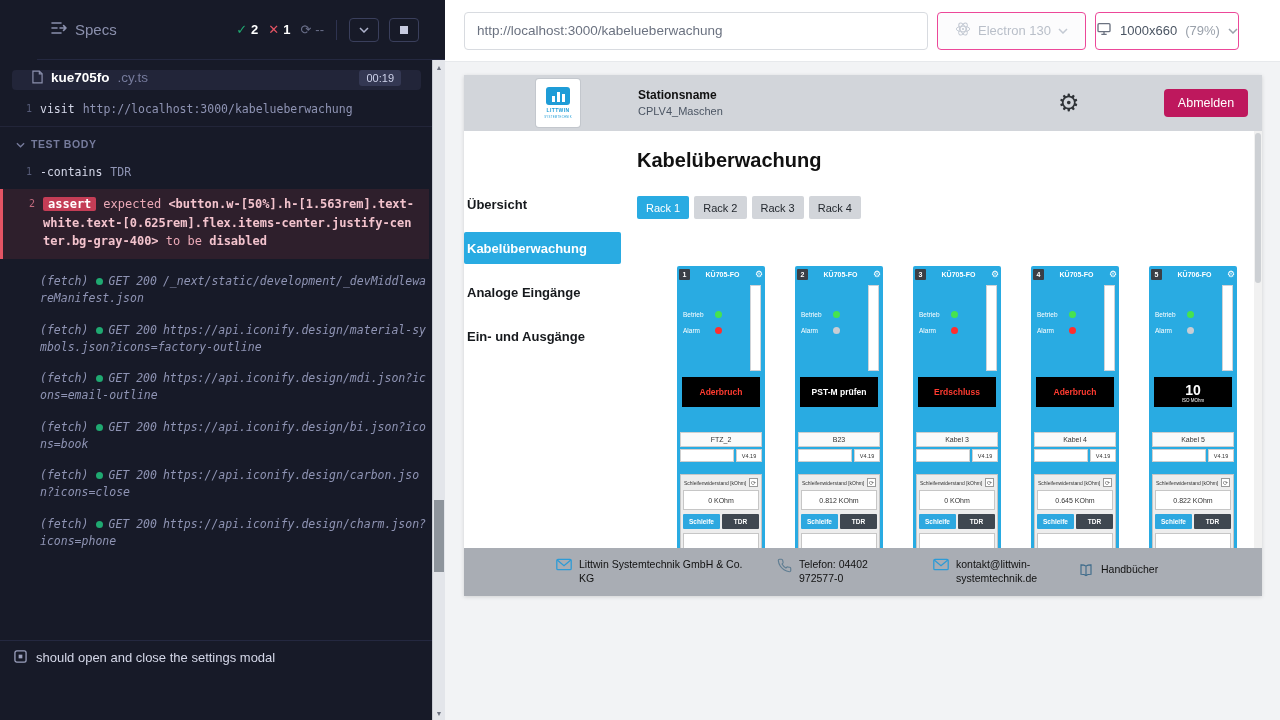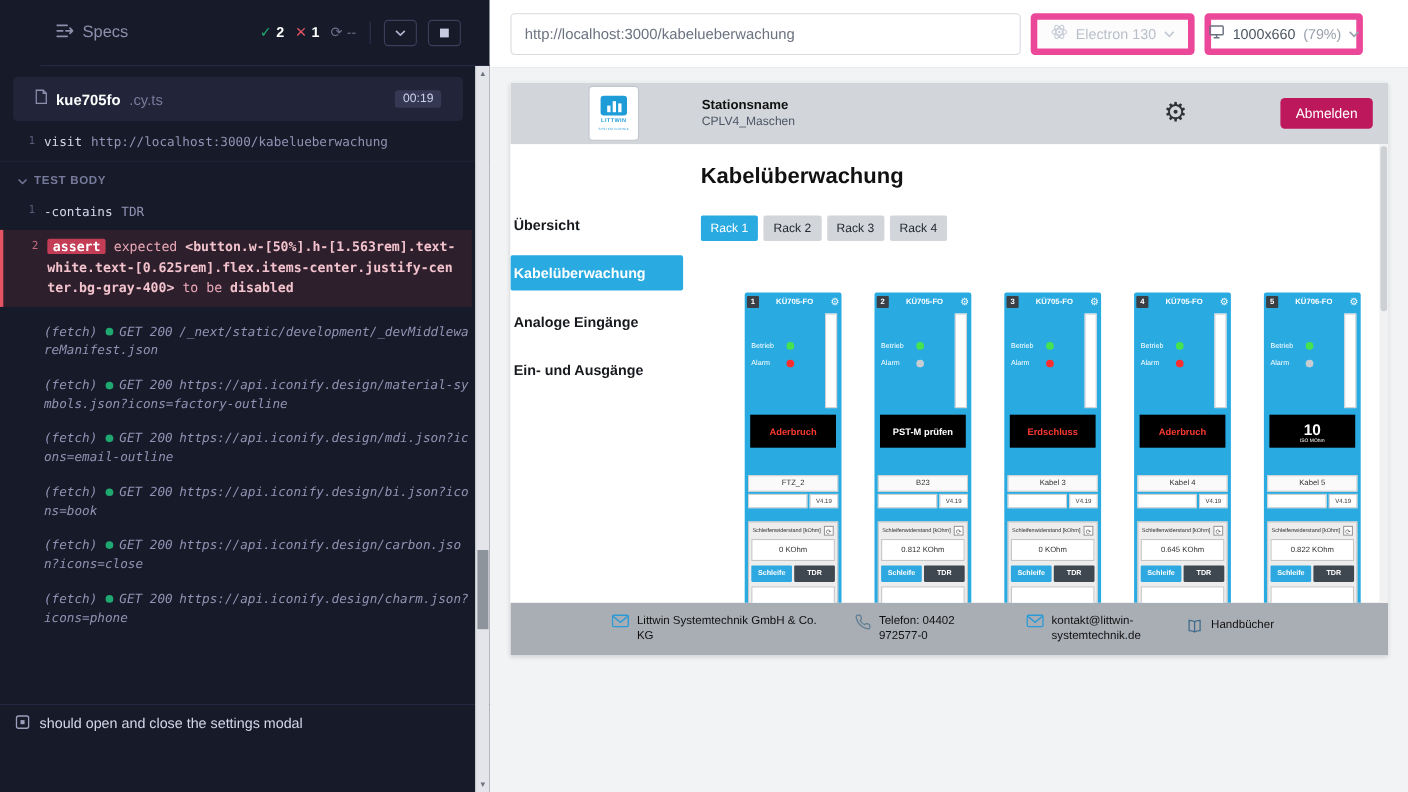--- a/index.html
+++ b/index.html
@@ -14,21 +14,21 @@
   .stat { display:flex; align-items:center; gap:4px; font-size:13px; }
   .stat .ck { color:#1fa971; font-style:normal; }
   .stat .cx { color:#e45464; font-style:normal; }
   .stat .pd { color:#6a6f8a; font-style:normal; }
   .stat b { color:#fff; font-weight:bold; }
   .stat .dim { color:#6a6f8a; font-weight:normal; }
   .divider { width:1px; height:20px; background:#2e3350; margin:0 2px; }
   .sq-btn { width:30px; height:24px; border:1px solid #3a3f5c; border-radius:4px; background:transparent; display:flex; align-items:center; justify-content:center; color:#aeb3cc; cursor:pointer; }
   .stop-glyph { width:8px; height:8px; background:#c7cbe0; }
 
-  .spec-row { margin:10px 24px 8px 12px; background:#222539; border-radius:4px; height:40px; display:flex; align-items:center; gap:8px; padding:0 20px; }
+  .spec-row { margin:10px 24px 8px 12px; background:#222539; border-radius:4px; height:20px; display:flex; align-items:flex-start; gap:8px; padding:0 20px; }
   .spec-name { font-size:13.5px; font-weight:bold; color:#fff; }
   .spec-ext { font-size:13.5px; color:#767b9c; }
   .spec-time { margin-left:auto; background:#343853; color:#ced2ea; font-size:11px; border-radius:3px; padding:2px 7px; }
 
   .log { flex:1; overflow:hidden; font-family:"DejaVu Sans Mono", monospace; font-size:11.5px; line-height:1.5; color:#8f94b4; }
   .cmd { position:relative; padding:3px 18px 6px 40px; word-break:break-all; }
   .cmd .lnum, .assert .lnum { position:absolute; left:14px; top:3px; width:18px; text-align:right; color:#565b78; font-size:10px; }
   .cmd-name { color:#d4d7e8; margin-right:8px; }
   .cmd-msg { color:#8f94b4; }
   .cmd.visit { border-bottom:1px solid #222539; padding-bottom:8px; }
@@ -48,23 +48,23 @@
 
   .vscroll { position:absolute; top:60px; right:0; bottom:0; width:13px; background:#e3e5ea; border-left:1px solid #c9ccd4; }
   .vs-arrow { position:absolute; left:0; width:100%; height:14px; display:flex; align-items:center; justify-content:center; font-size:7px; color:#6d7280; }
   .vs-up { top:0; } .vs-down { bottom:0; }
   .vs-thumb { position:absolute; top:440px; left:1px; width:10px; height:72px; background:#8e949c; }
 
   
   .right { flex:1; display:flex; flex-direction:column; background:#f2f3f5; min-width:0; }
   .toolbar { height:62px; background:#fff; border-bottom:1px solid #e7e9ec; display:flex; align-items:center; padding-left:19px; gap:9px; flex-shrink:0; }
   .url-box { width:464px; height:38px; border:1px solid #d8dbe0; border-radius:4px; display:flex; align-items:center; padding:0 12px; font-size:13.5px; color:#6b7280; background:#fff; }
-  .select-box { height:38px; border:6px solid #ec4899; border-radius:4px; display:flex; align-items:center; justify-content:center; gap:7px; font-size:13px; background:#fff; cursor:pointer; }
+  .select-box { height:38px; border:1px solid #ec4899; border-radius:4px; display:flex; align-items:center; justify-content:center; gap:7px; font-size:13px; background:#fff; cursor:pointer; }
   .browser-sel { width:149px; color:#b9bfc9; background:#fcfcfd; }
-  .viewport-sel { width:144px; color:#4b5563; }
+  .viewport-sel { width:144px; color:#4b5563;justify-content:space-between; }
   .vp-zoom { color:#9aa1ab; }
   .chev { display:flex; }
 
   .stage { flex:1; position:relative; }
   .aut { position:absolute; left:19px; top:13px; width:798px; height:521px; background:#fff; box-shadow:0 1px 4px rgba(0,0,0,0.14); display:flex; flex-direction:column; overflow:hidden; }
 
   .aut-header { height:56px; background:#d2d5da; display:flex; align-items:center; position:relative; flex-shrink:0; }
   .logo-box { margin-left:72px; width:44px; height:48px; background:#fff; border-radius:3px; box-shadow:0 0 0 1px #c3c7cd; display:flex; flex-direction:column; align-items:center; justify-content:center; gap:2px; }
   .logo-glyph { width:24px; height:18px; background:#1e9cd7; border-radius:3px; display:flex; align-items:flex-end; justify-content:center; gap:2px; padding:3px 3px; }
   .logo-glyph i { display:block; width:3px; background:#fff; }

